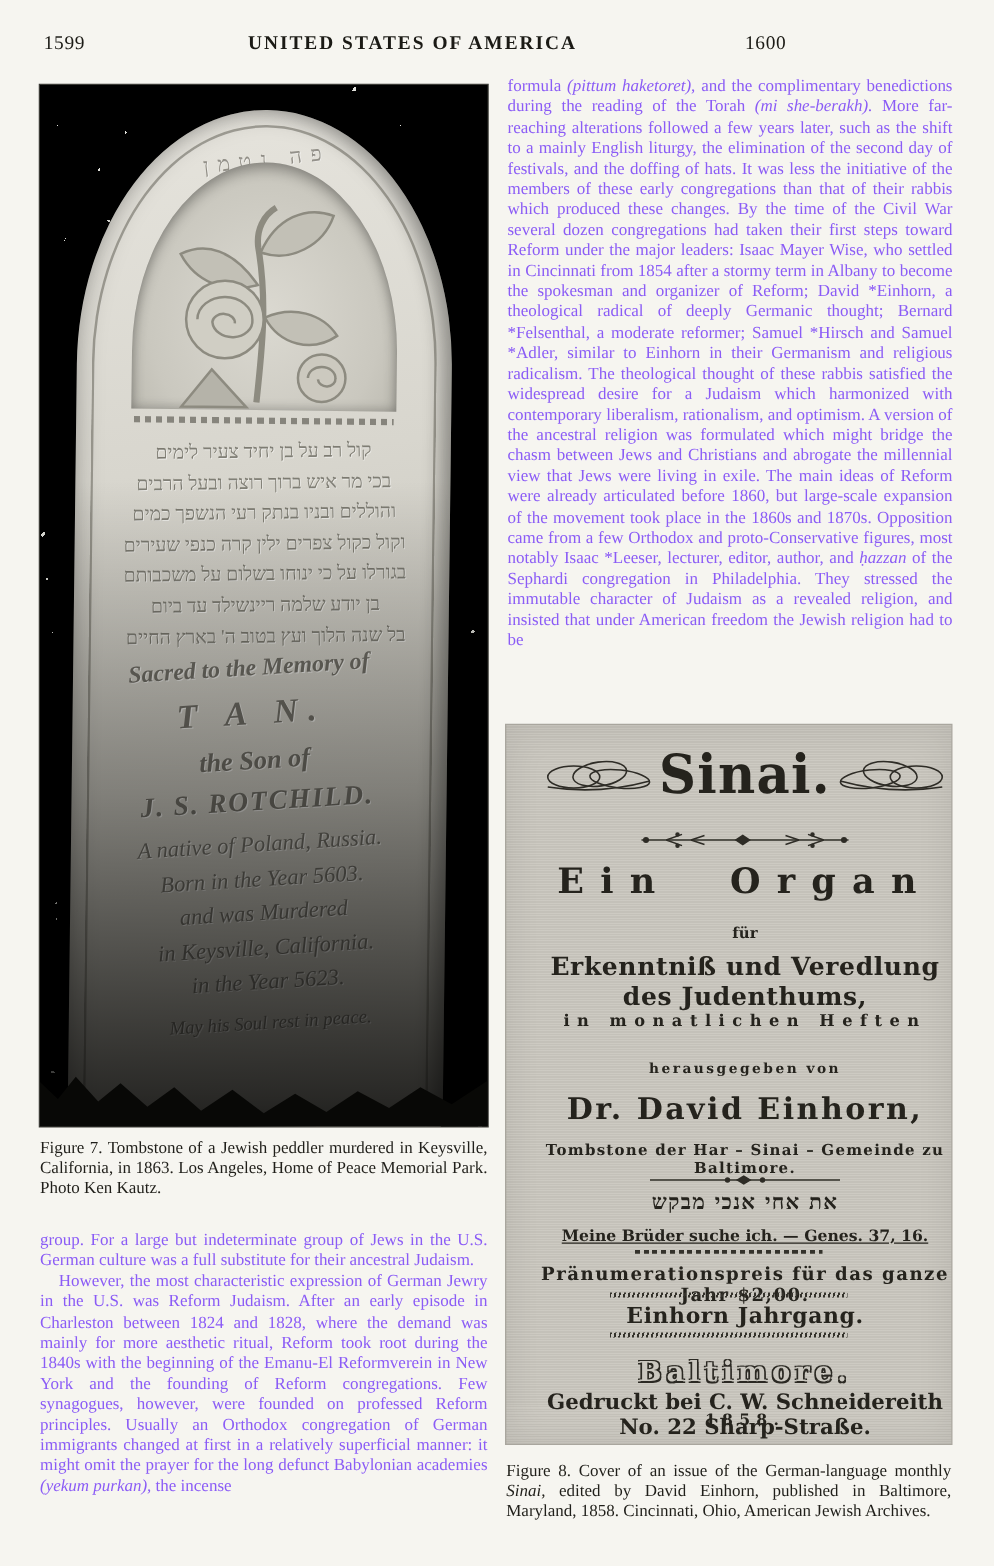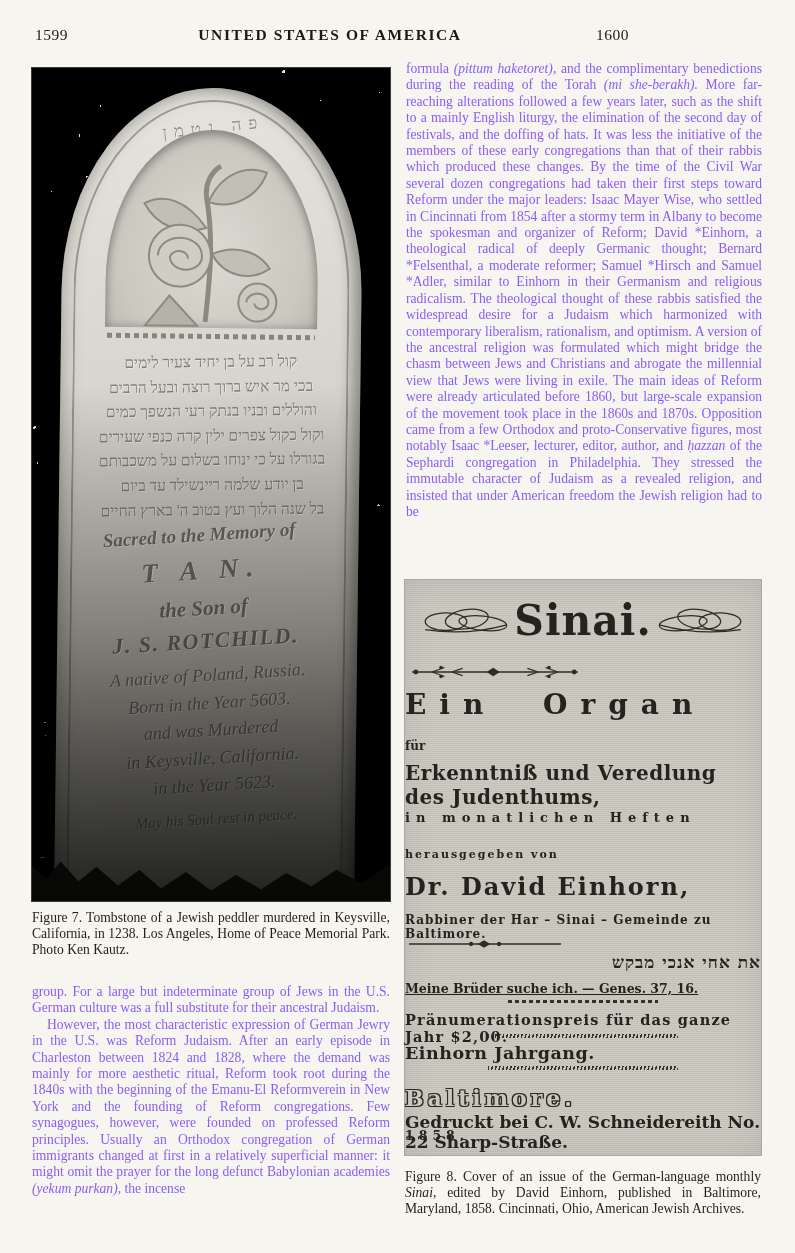--- a/index.html
+++ b/index.html
@@ -57,21 +57,21 @@
   .e4 { font-size:22px; letter-spacing:1.5px; margin-bottom:11px; font-weight:700; }
   .e5,.e6,.e7,.e8,.e9 { font-size:18px; margin-bottom:6.5px; }
   .e10 { font-size:15px; margin-top:15px; }
   .ground-front { position:absolute; left:0; bottom:0; width:100%; height:52px; background:#080806;
            clip-path:polygon(0 100%,0 32%,4% 58%,8% 24%,13% 62%,18% 34%,24% 70%,30% 40%,36% 76%,43% 44%,50% 80%,57% 50%,64% 78%,71% 46%,78% 72%,85% 40%,92% 66%,100% 30%,100% 100%); }
 
   
   .cover { position:absolute; left:405px; top:580px; width:356px; height:575px; background:#cac7bf;
            background-image:repeating-linear-gradient(0deg, rgba(255,255,255,.05) 0 1px, rgba(0,0,0,.03) 1px 2px);
            box-shadow:0 0 0 1px #a9a69e, inset 0 0 30px rgba(0,0,0,.08); color:#25231d; }
-  .cover .row { position:absolute; left:0; right:0; font-family:"DejaVu Serif", serif; }
+  .cover .row { position:absolute; left:0; right:0; text-align:center; font-family:"DejaVu Serif", serif;padding-left:26px; }
   .masthead { top:16px; display:flex; align-items:center; justify-content:center; gap:4px; }
   .masthead-title { font-size:41px; font-weight:700; letter-spacing:1px; transform:scaleY(1.05); }
   .flourish-r { transform:scaleX(-1); }
   .r-orn1 { top:84px; }
   .r-organ { top:108px; font-size:28px; font-weight:700; letter-spacing:13px; word-spacing:24px; }
   .r-fuer { top:159px; font-size:12px; font-weight:700; }
   .r-erk { top:181px; font-size:20px; font-weight:700; letter-spacing:.5px; }
   .r-heften { top:230px; font-size:13px; font-weight:700; letter-spacing:6px; }
   .r-herausg { top:268px; font-size:11px; font-weight:700; letter-spacing:2px; }
   .r-editor { top:292px; font-size:24px; font-weight:700; letter-spacing:2px; }
@@ -159,21 +159,21 @@
         <div class="e8">in Keysville, California.</div>
         <div class="e9">in the Year 5623.</div>
         <div class="e10">May his Soul rest in peace.</div>
       </div>
     </div>
 
     <div class="photo-shade"></div>
     <div class="ground-front"></div>
   </figure>
 
-  <p class="caption caption7">Figure 7. Tombstone of a Jewish peddler murdered in Keysville, California, in 1238. Los Angeles, Home of Peace Memorial Park. Photo Ken Kautz.</p>
+  <p class="caption caption7">Figure 7. Tombstone of a Jewish peddler murdered in Keysville, California, in 1863. Los Angeles, Home of Peace Memorial Park. Photo Ken Kautz.</p>
 
   <div class="body-text left-text">
     <p>group. For a large but indeterminate group of Jews in the U.S. German culture was a full substitute for their ancestral Judaism.</p>
     <p class="indent"><span>However, the most characteristic expression of German Jewry in the U.S. was Reform Judaism. After an early episode in Charleston between 1824 and 1828, where the demand was mainly for more aesthetic ritual, Reform took root during the 1840s with the beginning of the Emanu-El Reformverein in New York and the founding of Reform congregations. Few synagogues, however, were founded on professed Reform principles. Usually an Orthodox congregation of German immigrants changed at first in a relatively superficial manner: it might omit the prayer for the long defunct Babylonian academies </span><i>(yekum purkan),</i><span> the incense</span></p>
   </div>
 
   <div class="body-text right-text">
     <p><span>formula </span><i>(pittum haketoret),</i><span> and the complimentary benedictions during the reading of the Torah </span><i>(mi she-berakh).</i><span> More far-reaching alterations followed a few years later, such as the shift to a mainly English liturgy, the elimination of the second day of festivals, and the doffing of hats. It was less the initiative of the members of these early congregations than that of their rabbis which produced these changes. By the time of the Civil War several dozen congregations had taken their first steps toward Reform under the major leaders: Isaac Mayer Wise, who settled in Cincinnati from 1854 after a stormy term in Albany to become the spokesman and organizer of Reform; David *Einhorn, a theological radical of deeply Germanic thought; Bernard *Felsenthal, a moderate reformer; Samuel *Hirsch and Samuel *Adler, similar to Einhorn in their Germanism and religious radicalism. The theological thought of these rabbis satisfied the widespread desire for a Judaism which harmonized with contemporary liberalism, rationalism, and optimism. A version of the ancestral religion was formulated which might bridge the chasm between Jews and Christians and abrogate the millennial view that Jews were living in exile. The main ideas of Reform were already articulated before 1860, but large-scale expansion of the movement took place in the 1860s and 1870s. Opposition came from a few Orthodox and proto-Conservative figures, most notably Isaac *Leeser, lecturer, editor, author, and </span><i>ḥazzan</i><span> of the Sephardi congregation in Philadelphia. They stressed the immutable character of Judaism as a revealed religion, and insisted that under American freedom the Jewish religion had to be</span></p>
   </div>
 
@@ -215,21 +215,21 @@
         </g>
       </svg>
     </div>
 
     <div class="row r-organ">Ein Organ</div>
     <div class="row r-fuer">für</div>
     <div class="row r-erk">Erkenntniß und Veredlung des Judenthums,</div>
     <div class="row r-heften">in monatlichen Heften</div>
     <div class="row r-herausg">herausgegeben von</div>
     <div class="row r-editor">Dr. David Einhorn,</div>
-    <div class="row r-rabbiner">Rabbiner der Har – Sinai – Gemeinde zu Baltimore.</div>
+    <div class="row r-rabbiner">Tombstone der Har – Sinai – Gemeinde zu Baltimore.</div>
 
     <div class="row r-orn2">
       <svg width="160" height="12" viewBox="0 0 160 12" aria-hidden="true">
         <g stroke="#2e2c26" stroke-width="1.3" fill="#2e2c26">
           <path d="M4 6 H 156" fill="none"></path>
           <path d="M74 6 l5 -3 5 3 -5 3 z"></path>
           <circle cx="66" cy="6" r="1.5"></circle>
             <circle cx="94" cy="6" r="1.5"></circle>
         </g>
       </svg>

